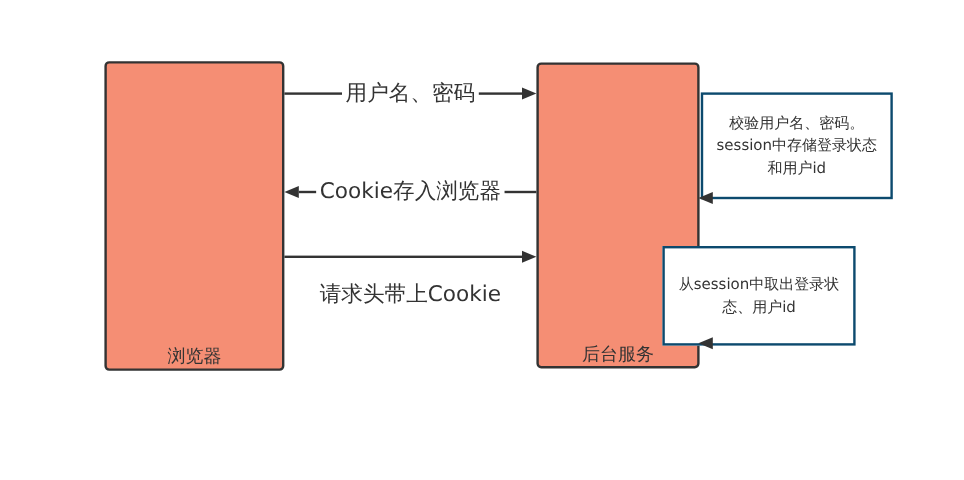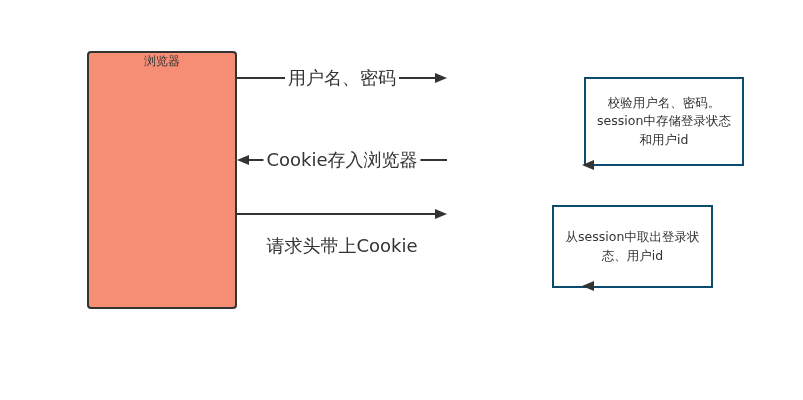--- a/index.html
+++ b/index.html
@@ -10,22 +10,22 @@
     font-family:"DejaVu Sans","Liberation Sans",sans-serif;
     color:#333333;
     overflow:hidden;
   }
   
   .node{
     position:absolute;
     background:#F58E74;
     border:2px solid #333333;
     border-radius:4px;
-    display:flex;align-items:flex-start;justify-content:center;
-    font-size:12px;
+    display:flex;align-items:flex-end;justify-content:center;
+    font-size:15px;
     box-sizing:border-box;
     text-align:center;
   }
   .node-browser{left:87px;top:51px;width:150px;height:258px;}
   .node-server{left:447px;top:52px;width:136px;height:255px;}
   
   .edge-line{
     position:absolute;height:2px;background:#333333;
   }
   .edge-label{
@@ -65,20 +65,23 @@
   .note-b{left:552px;top:205px;width:161px;height:83px;}
 </style>
 </head>
 <body>
 
 <div class="canvas">
 
   <div class="node node-browser">
     <span>浏览器</span>
   </div>
+  <div class="node node-server">
+    <span>后台服务</span>
+  </div>
 
   <div>
     <div class="edge-line" style="left:237px;top:77px;width:199px;"></div>
     <div class="arrowhead-right" style="left:435px;top:73px;"></div>
     <div class="edge-label" style="left:342px;top:78px;">用户名、密码</div>
   </div>
 
   <div>
     <div class="edge-line" style="left:249px;top:159px;width:198px;"></div>
     <div class="arrowhead-left" style="left:237px;top:155px;"></div>

